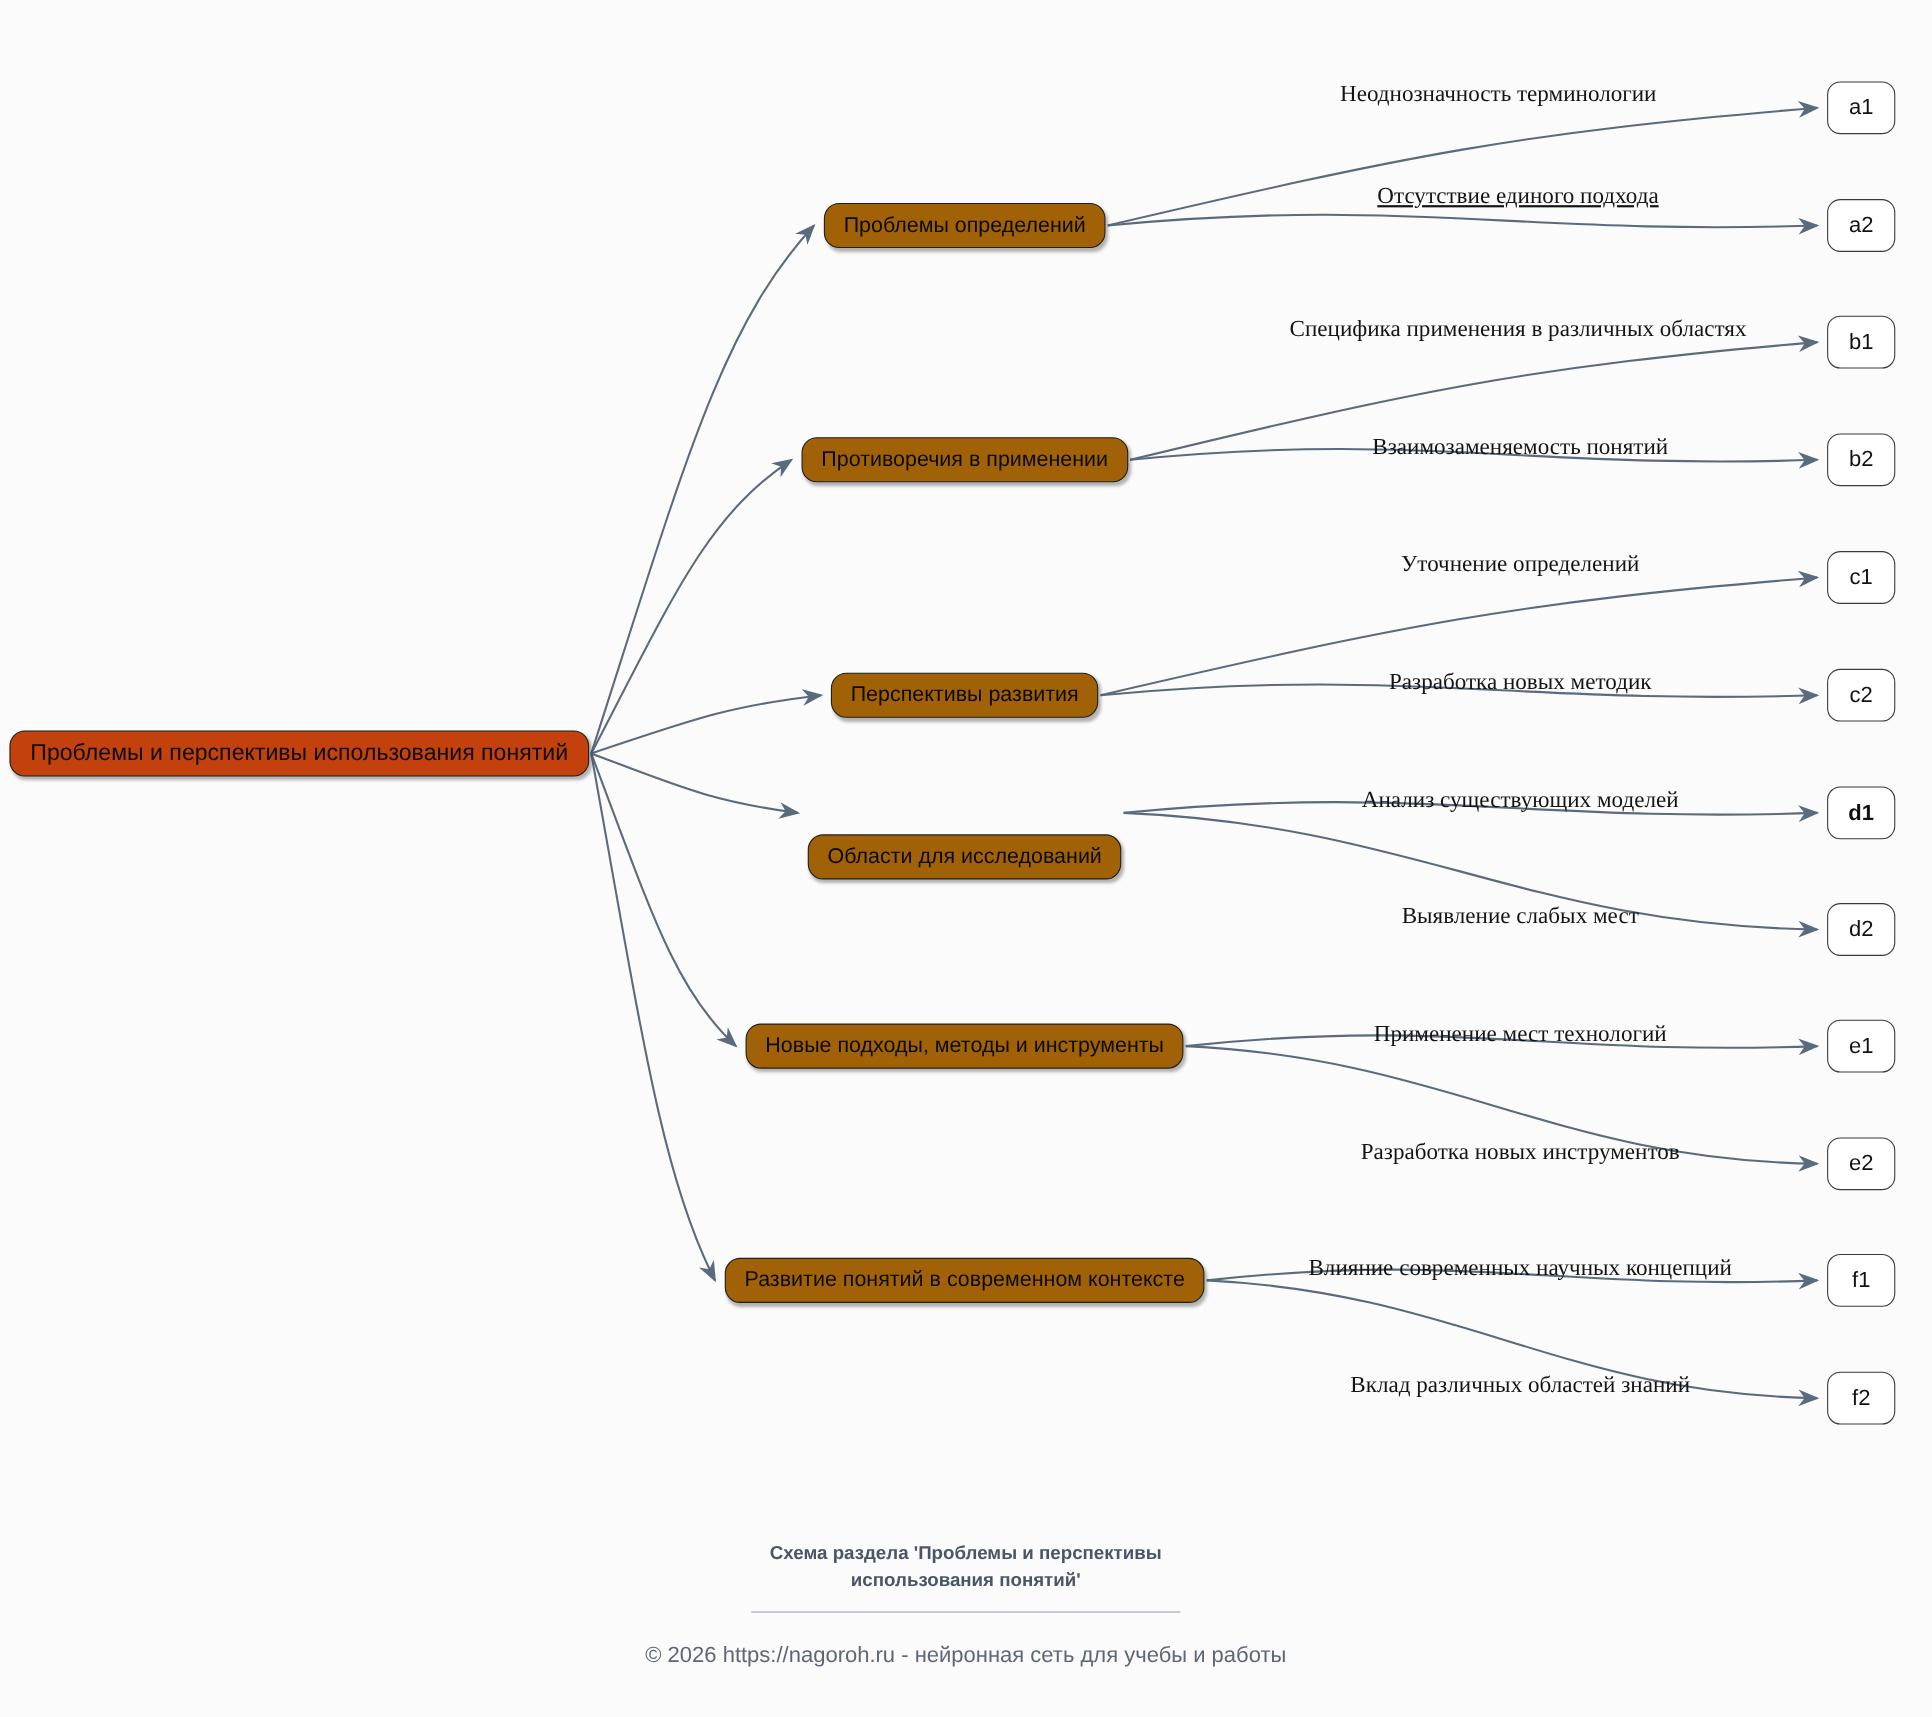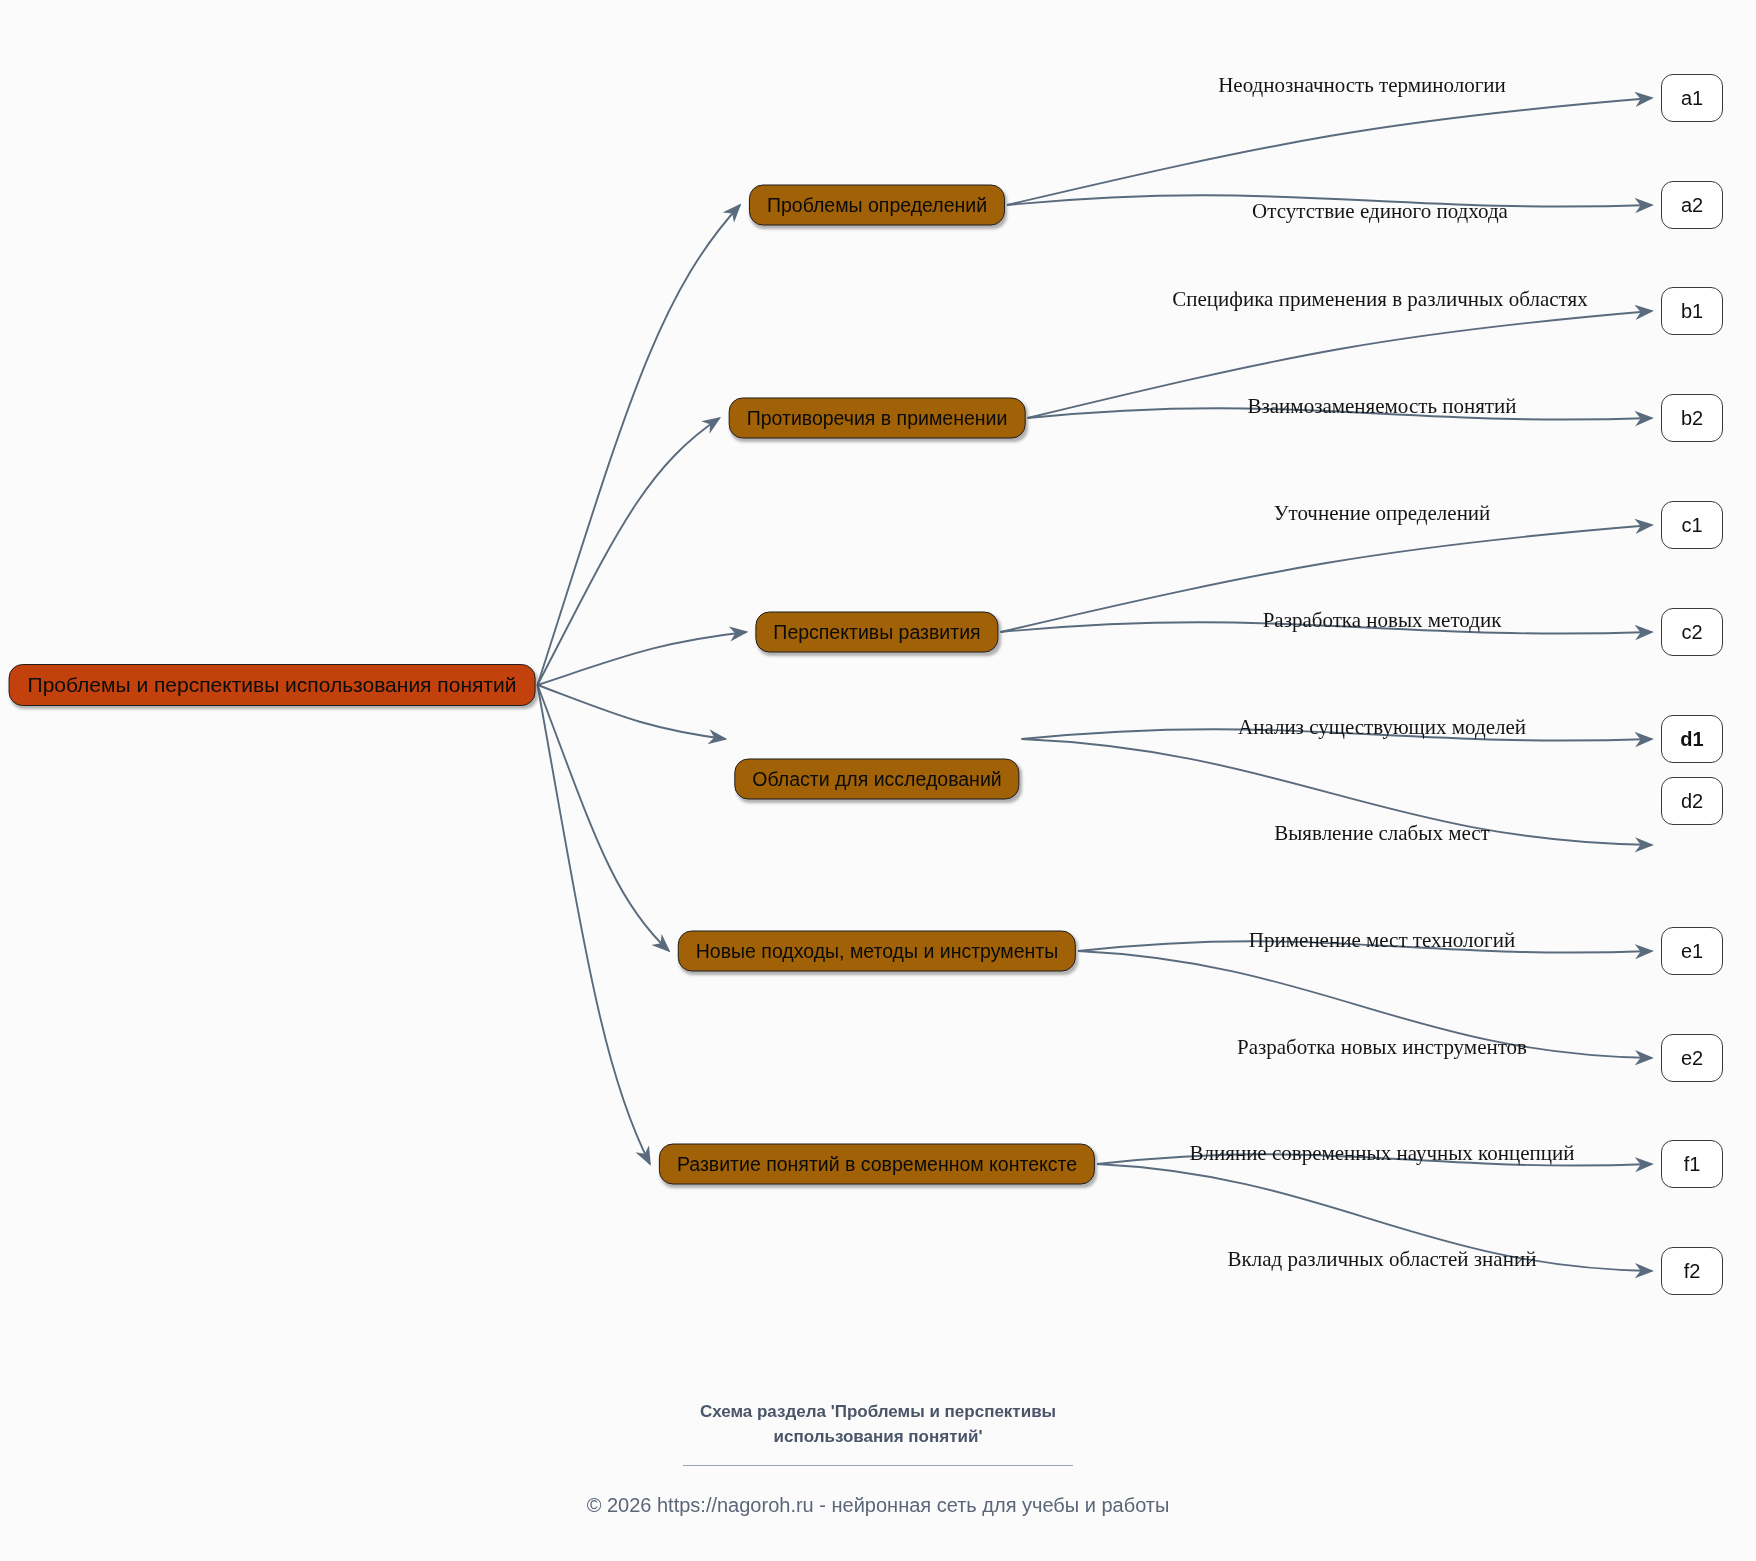--- a/index.html
+++ b/index.html
@@ -167,39 +167,39 @@
       </div>
       <div class="node node-leaf" style="left: 1692px; top: 525px;">
         <span>c1</span>
       </div>
       <div class="node node-leaf" style="left: 1692px; top: 632px;">
         <span>c2</span>
       </div>
       <div class="node node-leaf" style="left: 1692px; top: 739px; font-weight: bold;">
         <span>d1</span>
       </div>
-      <div class="node node-leaf" style="left: 1692px; top: 801px;">
+      <div class="node node-leaf" style="left: 1692px; top: 845px;">
         <span>d2</span>
       </div>
       <div class="node node-leaf" style="left: 1692px; top: 951px;">
         <span>e1</span>
       </div>
       <div class="node node-leaf" style="left: 1692px; top: 1058px;">
         <span>e2</span>
       </div>
       <div class="node node-leaf" style="left: 1692px; top: 1164px;">
         <span>f1</span>
       </div>
       <div class="node node-leaf" style="left: 1692px; top: 1271px;">
         <span>f2</span>
       </div>
     </div>
   <div id="edge-labels">
       <div class="edge-label" style="left: 1362px; top: 85px;">Неоднозначность терминологии</div>
-      <div class="edge-label" style="left: 1380px; top: 211px;">Отсутствие единого подхода</div>
+      <div class="edge-label" style="left: 1380px; top: 178px; text-decoration: underline;">Отсутствие единого подхода</div>
       <div class="edge-label" style="left: 1380px; top: 299px;">Специфика применения в различных областях</div>
       <div class="edge-label" style="left: 1382px; top: 406px;">Взаимозаменяемость понятий</div>
       <div class="edge-label" style="left: 1382px; top: 513px;">Уточнение определений</div>
       <div class="edge-label" style="left: 1382px; top: 620px;">Разработка новых методик</div>
       <div class="edge-label" style="left: 1382px; top: 727px;">Анализ существующих моделей</div>
       <div class="edge-label" style="left: 1382px; top: 833px;">Выявление слабых мест</div>
       <div class="edge-label" style="left: 1382px; top: 940px;">Применение мест технологий</div>
       <div class="edge-label" style="left: 1382px; top: 1047px;">Разработка новых инструментов</div>
       <div class="edge-label" style="left: 1382px; top: 1153px;">Влияние современных научных концепций</div>
       <div class="edge-label" style="left: 1382px; top: 1259px;">Вклад различных областей знаний</div>

